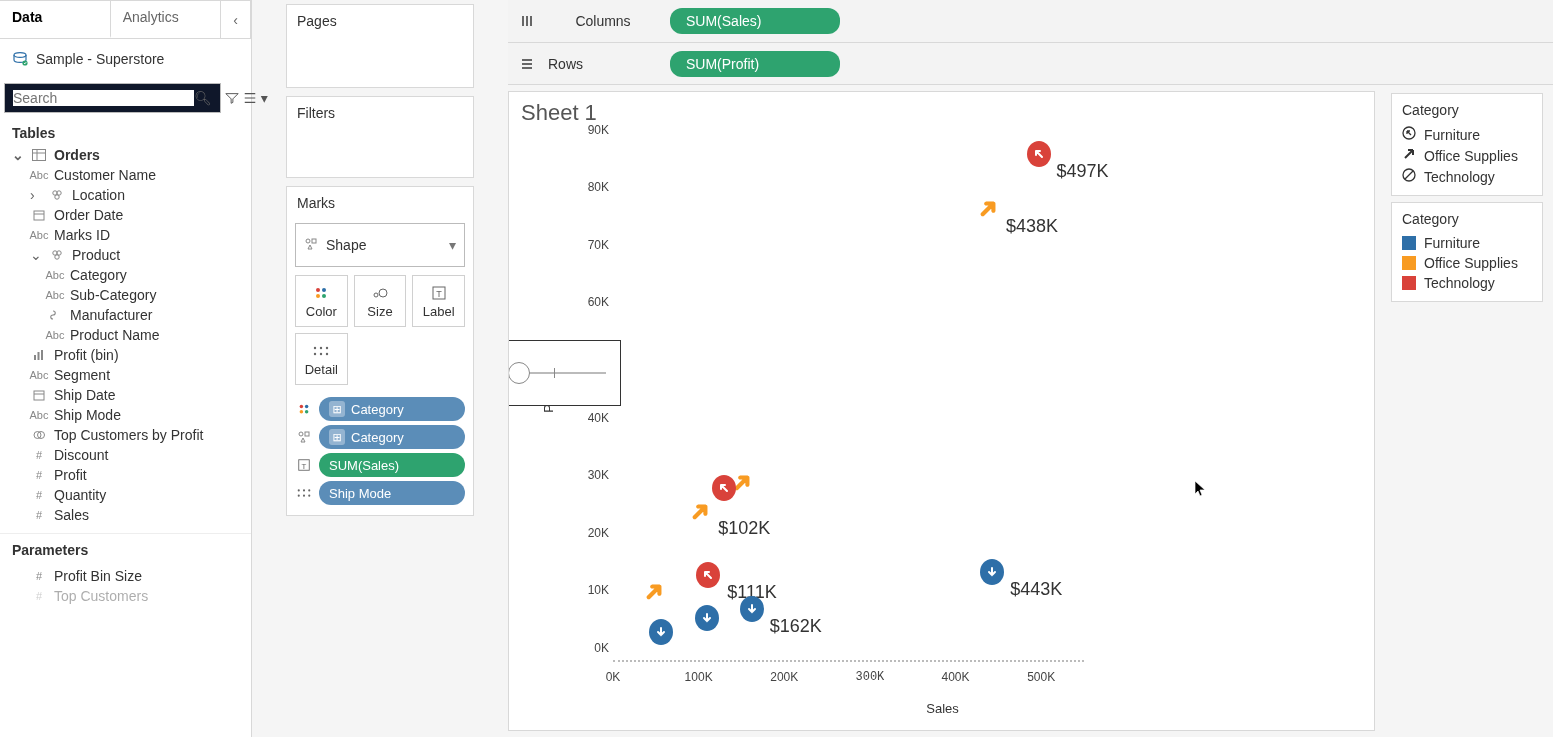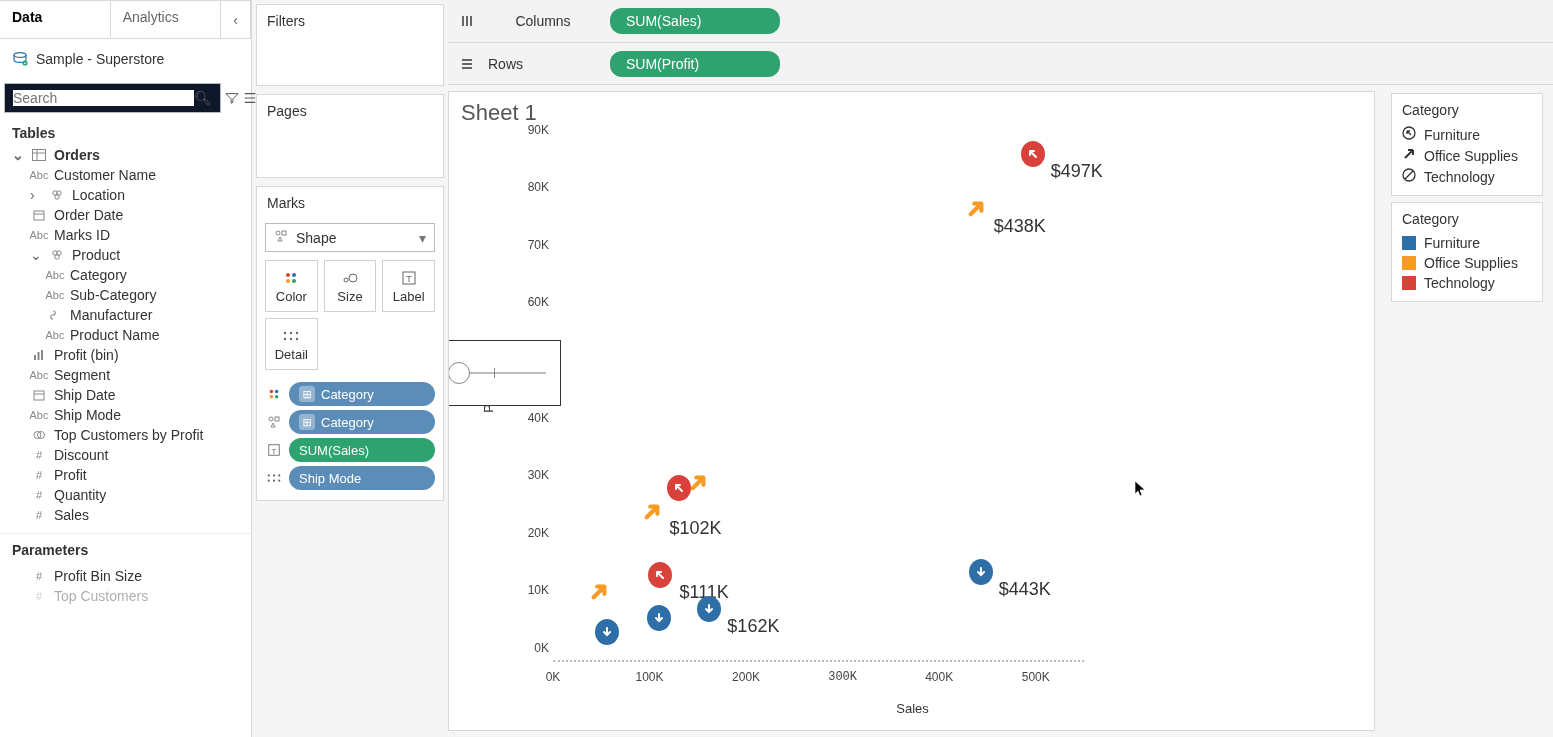--- a/index.html
+++ b/index.html
@@ -1,17 +1,17 @@
 <!DOCTYPE html>
 <html><head>
 <meta charset="utf-8">
 <style>
   * { box-sizing: border-box; margin: 0; padding: 0; font-family: -apple-system, "Segoe UI", Arial, sans-serif; }
   html, body { height: 100%; background: #f5f5f5; color: #333; font-size: 14px; overflow:hidden;}
-  .app { display: flex; height: 100vh; }
+  .app { display: flex; height: 100vh; gap: 30px; }
   
   .data-pane { width: 252px; background: #fff; border-right: 1px solid #d8d8d8; border-top:1px solid #d8d8d8; display: flex; flex-direction: column; }
   .data-tabs { display: flex; border-bottom: 1px solid #d8d8d8; height:38px;}
   .data-tab { flex:1; padding: 8px 12px; cursor: pointer; color:#666; border-right:1px solid #d8d8d8;}
   .data-tab.active { font-weight:600; color:#000; border-bottom:2px solid #fff;}
   .data-tab.right { flex: 0 0 28px; display:flex; align-items:center; justify-content:center;}
   .ds-row { display:flex; align-items:center; gap:8px; padding:8px 12px; height:40px;}
   .ds-row .ds-icon { width:16px; height:16px; display:inline-flex; align-items:center; justify-content:center;}
   .search-row { display:flex; align-items:center; padding:4px 4px; gap:4px; }
   .search-box { flex:1; border:1px solid #bbb; height:30px; display:flex; align-items:center; padding:0 8px; background:#0f172a;}
@@ -28,21 +28,21 @@
   .tree-row.level3 { padding-left: 38px; }
   .tree-row.header { font-weight:600; }
   .params-title { padding:8px 12px; font-weight:600; border-top:1px solid #eee;}
   
   .mid-col { width: 196px; display:flex; flex-direction:column; gap:8px; padding:4px 4px 4px 4px; position:relative;}
   .card { background:#fff; border:1px solid #d8d8d8; }
   .card-title { padding:8px 10px; }
   .pages-card { height:84px; }
   .filters-card { height:82px; }
   .marks-card { }
-  .shape-select { margin:4px 8px 8px; border:1px solid #bbb; height:29px; display:flex; align-items:center; padding:0 8px; gap:8px; cursor:pointer;}
+  .shape-select { margin:4px 8px 8px; border:1px solid #bbb; height:44px; display:flex; align-items:center; padding:0 8px; gap:8px; cursor:pointer;}
   .shape-select .drop { margin-left:auto; color:#777;}
   .marks-grid { display:grid; grid-template-columns: repeat(3,1fr); gap:6px; padding:0 8px 0; }
   .mark-btn { border:1px solid #d0d0d0; height:52px; display:flex; flex-direction:column; align-items:center; justify-content:center; gap:2px; background:#fff; cursor:pointer; font-size:13px; color:#333;}
   .mark-btn .mi { height:18px; display:flex; align-items:center; justify-content:center; color:#555;}
   .marks-grid2 { display:grid; grid-template-columns: repeat(3,1fr); gap:6px; padding:6px 8px 8px;}
   .pills { padding:4px 8px 10px; display:flex; flex-direction:column; gap:4px;}
   .pill-row { display:flex; align-items:center; gap:6px;}
   .pill-row .pi { width:18px; display:inline-flex; justify-content:center; color:#666; font-size:12px;}
   .pill { flex:1; height:24px; border-radius:12px; color:#fff; display:flex; align-items:center; padding:0 10px; gap:6px; font-size:13px;}
   .pill .plus { background:rgba(255,255,255,0.35); width:16px; height:16px; border-radius:3px; display:inline-flex; align-items:center; justify-content:center; font-size:11px; color:#fff;}
@@ -263,25 +263,25 @@
           <span>Profit Bin Size</span>
         </div>
       <div class="tree-row level2" style="opacity:.4">
           <span class="ticon">#</span>
           <span>Top Customers</span>
         </div>
     </div>
   </div>
 
   <div class="mid-col">
+    <div class="card pages-card">
+      <div class="card-title">Pages</div>
+    </div>
     <div class="card filters-card">
       <div class="card-title">Filters</div>
-    </div>
-    <div class="card pages-card">
-      <div class="card-title">Pages</div>
     </div>
     <div class="card marks-card">
       <div class="card-title">Marks</div>
       <div class="shape-select">
         <span><svg width="14" height="14" viewBox="0 0 14 14">
               <circle cx="4" cy="4" r="2" fill="none" stroke="#888"></circle>
               <rect x="8" y="2" width="4" height="4" fill="none" stroke="#888"></rect>
               <path d="M4 12l2-4 2 4z" fill="none" stroke="#888"></path>
             </svg></span>
         <span>Shape</span>

